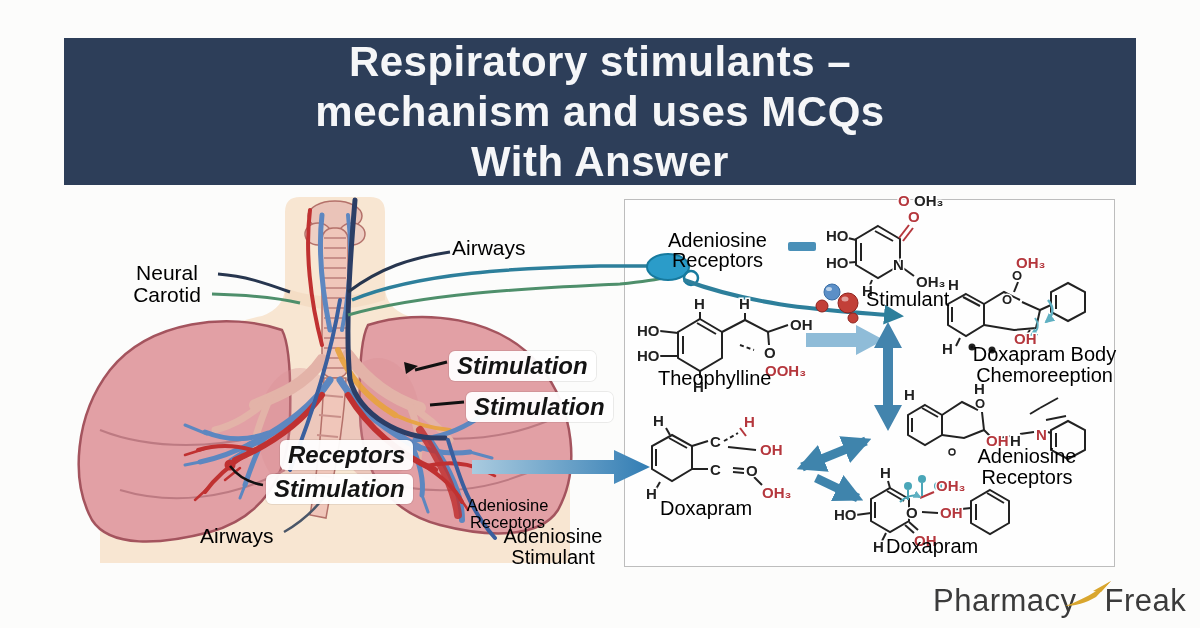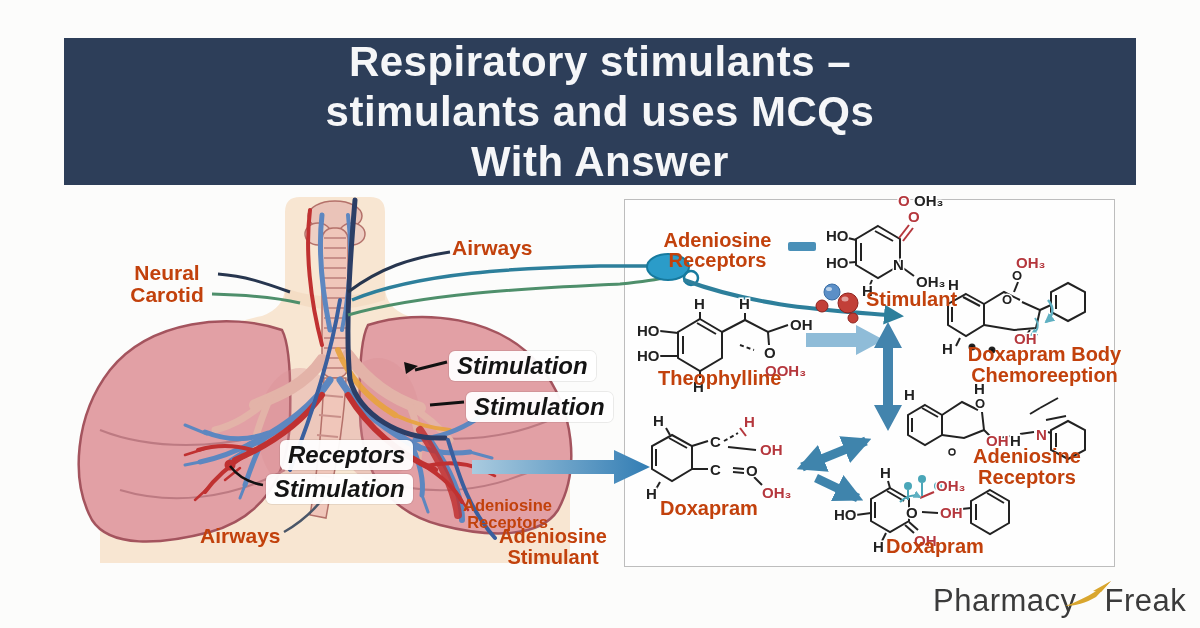--- a/index.html
+++ b/index.html
@@ -4,21 +4,21 @@
 <style>
   html,body{margin:0;padding:0;background:#e9e9e9;}
   #page{position:relative;width:1200px;height:628px;background:#fcfcfb;overflow:hidden;
         font-family:"Liberation Sans",sans-serif;}
   
   .header{position:absolute;left:64px;top:38px;width:1072px;height:147px;background:#2d3e59;
           display:flex;align-items:center;justify-content:center;}
   .header .title{color:#f5f6f8;font-weight:700;font-size:42px;line-height:50px;text-align:center;
                  letter-spacing:.5px;}
   
-  .lbl{position:absolute;color:#c2410c;font-weight:700;white-space:nowrap;z-index:6;}
+  .lbl{position:absolute;color:#000000;font-weight:400;white-space:nowrap;z-index:6;}
   .lbl.center{text-align:center;white-space:normal;}
   .pill{position:absolute;background:rgba(255,255,255,.95);border-radius:6px;padding:1px 8px;
         color:#141414;font-weight:700;font-size:24px;box-shadow:0 0 0 1px rgba(0,0,0,.07);z-index:6;font-style:italic;}
   svg{position:absolute;left:0;top:0;z-index:1;}
   #overlay{z-index:4;}
   #panel-box{position:absolute;left:624px;top:199px;width:489px;height:366px;background:#fefefe;
              border:1.5px solid #bdbdbd;z-index:2;}
   .atom{font-family:"Liberation Sans",sans-serif;font-weight:700;font-size:15px;fill:#222;
         paint-order:stroke;stroke:#fff;stroke-width:3px;}
   .atom.red{fill:#b5373d;}
@@ -29,21 +29,21 @@
   .logo .swoosh{position:relative;top:-7px;margin:0 -8px 0 -12px;}
 </style>
 </head>
 <body>
 
 <div id="page">
 
   <div class="header">
     <div class="title">
       <div>Respiratory stimulants –</div>
-      <div>stimulants and uses MCQs</div>
+      <div>mechanism and uses MCQs</div>
       <div>With Answer</div>
     </div>
   </div>
 
   <svg id="anatomy" width="1200" height="628" viewBox="0 0 1200 628">
 
     <path d="M100,563 L100,470 Q100,385 150,355 Q205,328 262,316
              Q284,308 285,288 L285,212 Q285,197 300,197 L370,197 Q385,197 385,212 L385,288
              Q386,308 408,316 Q465,328 520,355 Q570,385 570,470 L570,563 Z" fill="#f8e6d2"></path>
     <path d="M285,288 Q330,305 385,288 L385,300 Q330,318 285,300 Z" fill="#f1d7bd" opacity=".6"></path>

